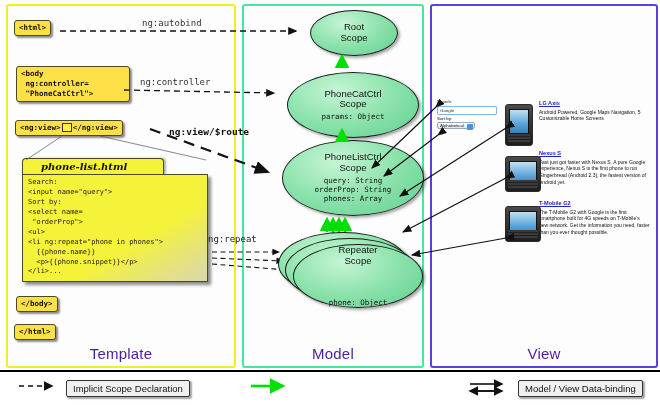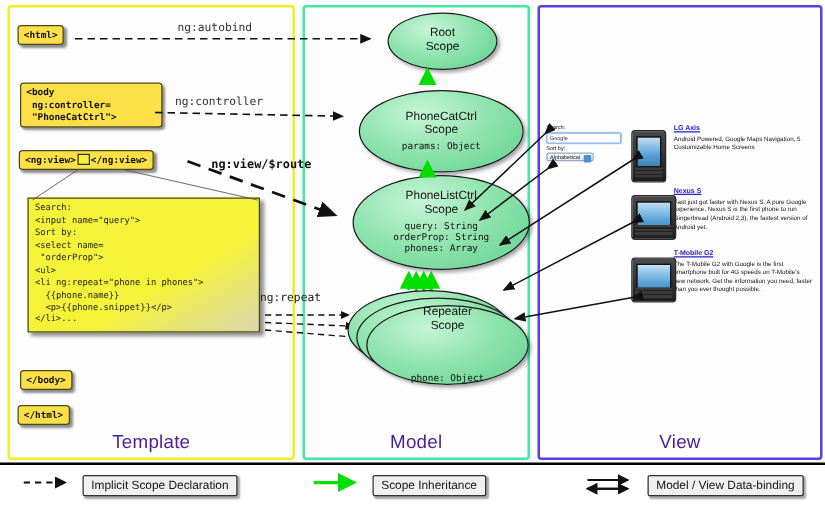--- a/index.html
+++ b/index.html
@@ -178,20 +178,21 @@
   <div class="tag" id="tag-body">&lt;body
  ng:controller=
  "PhoneCatCtrl"&gt;</div>
 
   <div class="tag" id="tag-ngview"><span>&lt;ng:view&gt;</span><span class="ngview-box"></span><span>&lt;/ng:view&gt;</span></div>
 
   <div class="tag" id="tag-bodyclose">&lt;/body&gt;</div>
   <div class="tag" id="tag-htmlclose">&lt;/html&gt;</div>
 
   <div id="callout">
+    <div id="callout-head">phone-list.html</div>
     <div id="callout-body">Search:
 &lt;input name="query"&gt;
 Sort by:
 &lt;select name=
  "orderProp"&gt;
 &lt;ul&gt;
 &lt;li ng:repeat="phone in phones"&gt;
   {{phone.name}}
   &lt;p&gt;{{phone.snippet}}&lt;/p&gt;
 &lt;/li&gt;...</div>
@@ -288,21 +289,20 @@
 
     <div class="lg-item" id="lg2">
       <svg style="position:relative;width:42px;height:12px;">
         <defs>
             <marker id="lg-ah2" markerWidth="6" markerHeight="6" refX="5" refY="3" orient="auto">
               <path d="M0,0 L6,3 L0,6 z" fill="#00e000"></path>
             </marker>
           </defs>
         <path d="M1,6 L33,6" stroke="#00e000" stroke-width="2.6" fill="none" marker-end="url(#lg-ah2)"></path>
       </svg>
-      <div class="lg-box">Scope Inheritance</div>
     </div>
 
     <div class="lg-item" id="lg3">
       <svg style="position:relative;width:44px;height:16px;">
         <defs>
             <marker id="lg-ah3" markerWidth="6" markerHeight="6" refX="5" refY="3" orient="auto">
               <path d="M0,0 L6,3 L0,6 z" fill="#111"></path>
             </marker>
               <marker id="lg-ah4" markerWidth="6" markerHeight="6" refX="5" refY="3" orient="auto">
               <path d="M0,0 L6,3 L0,6 z" fill="#111"></path>

